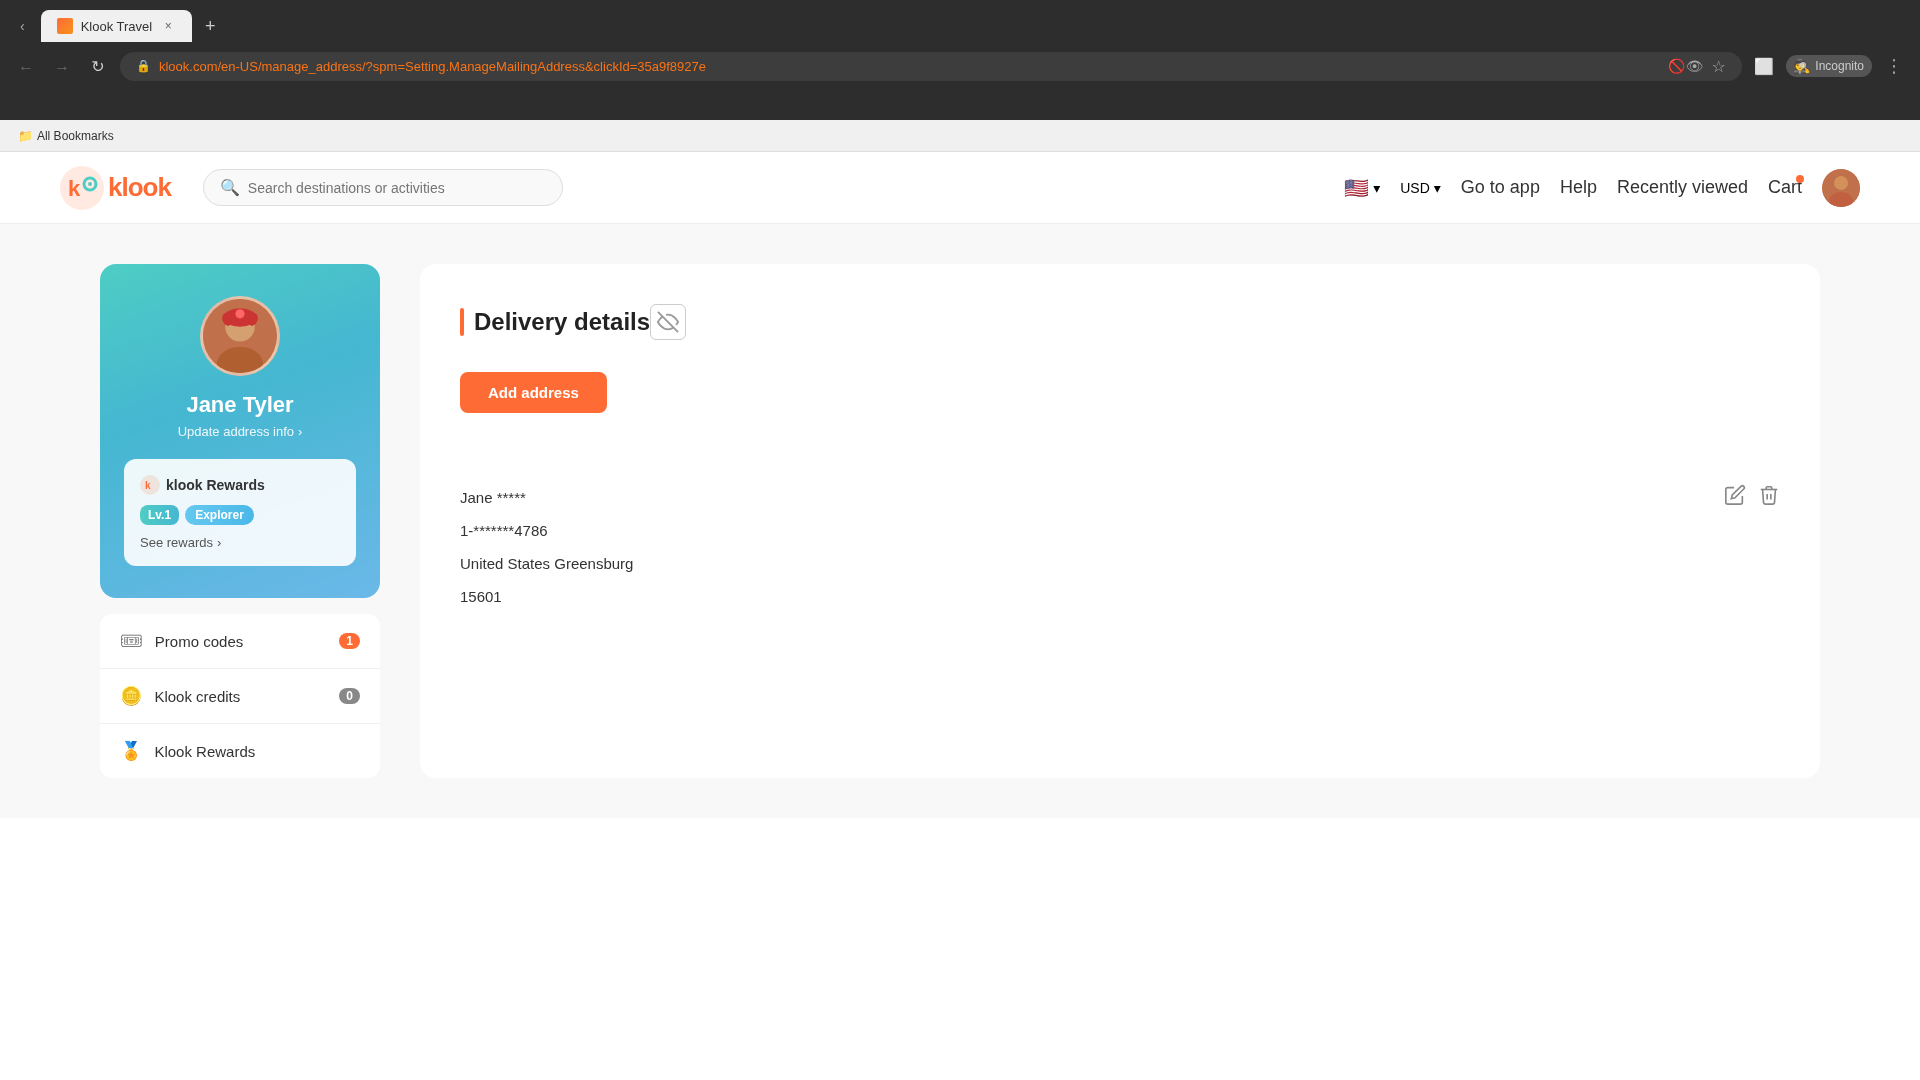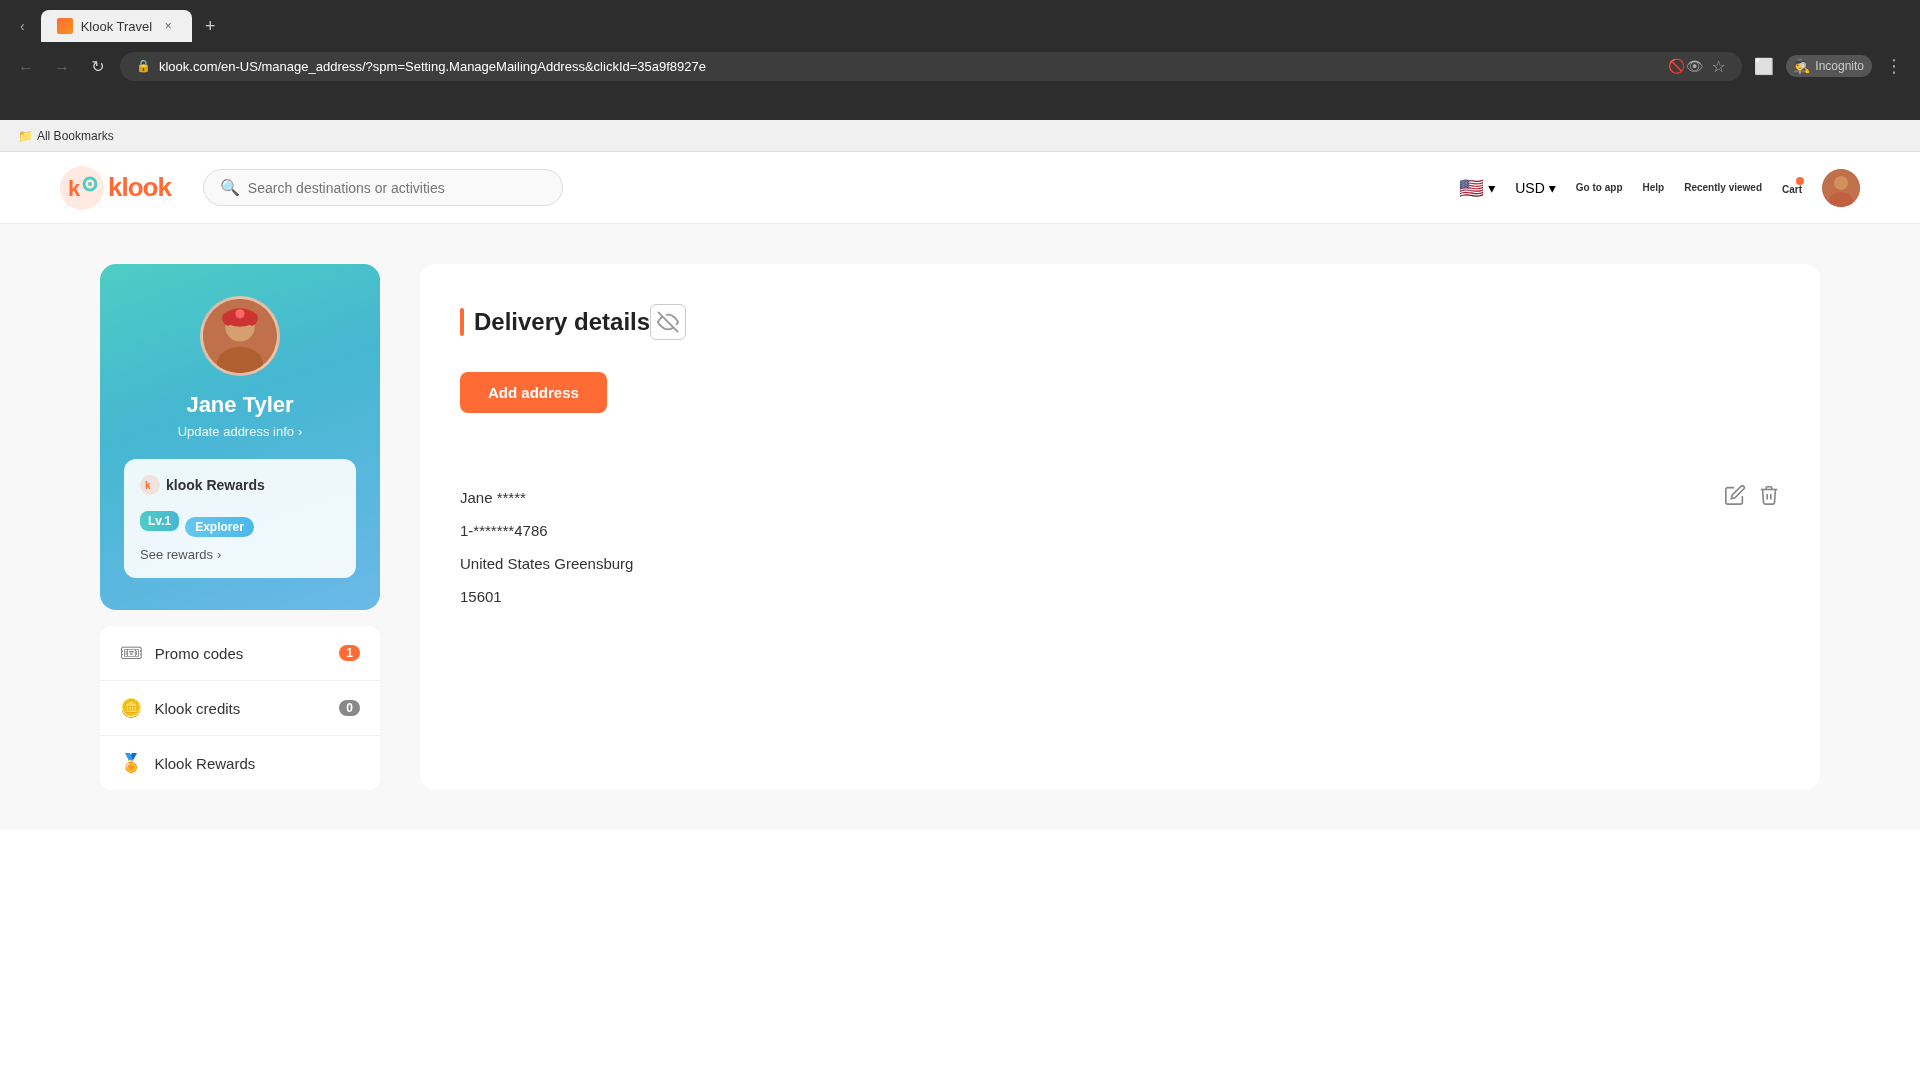--- a/index.html
+++ b/index.html
@@ -93,21 +93,21 @@
       padding: 5px 16px;
       display: flex;
       align-items: center;
       gap: 8px;
     }
     .address-lock {
       color: #aaa;
       font-size: 12px;
     }
     .address-text {
-      color: #ffffff;
+      color: #f97316;
       font-size: 13px;
       flex: 1;
     }
     .browser-actions {
       display: flex;
       align-items: center;
       gap: 8px;
       color: #ccc;
     }
     .browser-action-btn {
@@ -214,25 +214,24 @@
     .flag-emoji { font-size: 20px; }
     .currency-selector {
       display: flex;
       align-items: center;
       gap: 4px;
       cursor: pointer;
       font-size: 14px;
       font-weight: 500;
     }
     .nav-link {
-      font-size: 10px;
+      font-size: 18px;
       color: #333;
       text-decoration: none;
       cursor: pointer;
-      font-weight: bold;
     }
     .cart-wrap {
       position: relative;
       cursor: pointer;
     }
     .cart-dot {
       width: 8px;
       height: 8px;
       background: #ff6b35;
       border-radius: 50%;
@@ -325,21 +324,20 @@
       padding: 3px 8px;
       border-radius: 8px;
     }
     .explorer-badge {
       background: linear-gradient(90deg, #64c8f0, #4ab8e8);
       color: white;
       font-size: 12px;
       font-weight: 600;
       padding: 3px 10px;
       border-radius: 12px;
-      margin-top: 12px;
     }
     .see-rewards {
       font-size: 13px;
       color: #555;
       margin-top: 10px;
       display: flex;
       align-items: center;
       gap: 4px;
       cursor: pointer;
     }

